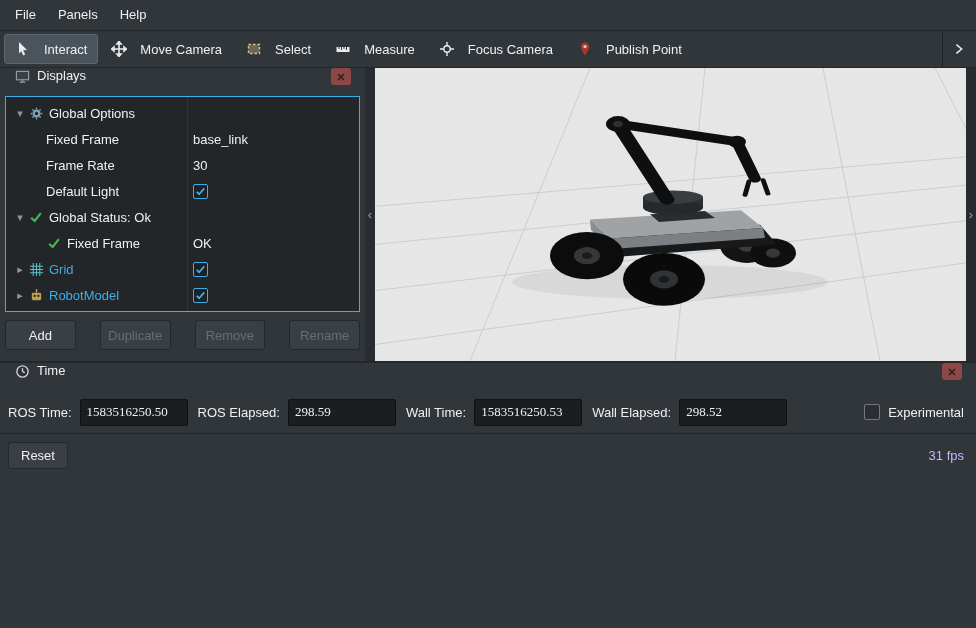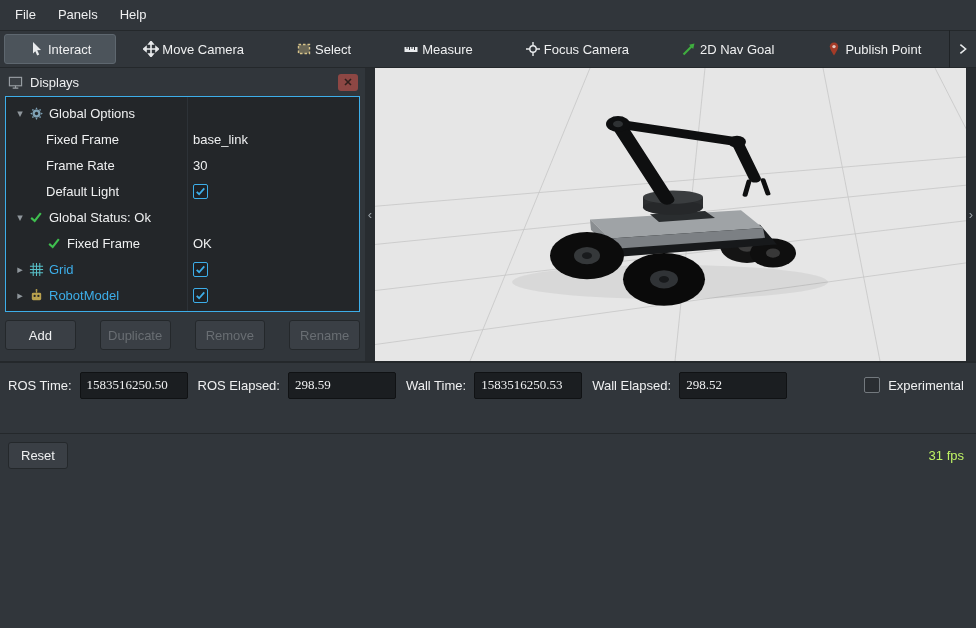--- a/index.html
+++ b/index.html
@@ -5,30 +5,30 @@
   *{box-sizing:border-box;margin:0;padding:0;user-select:none}
   html,body{width:976px;height:628px}
   body{background:#31363b;color:#eff0f1;font-family:"Liberation Sans",sans-serif;font-size:13px;overflow:hidden}
   .window{display:flex;flex-direction:column;width:976px;height:476px}
 
   .menubar{display:flex;align-items:center;height:30px;background:#31363b;padding:0 4px;flex:none}
   .menu-item{padding:0 11px;line-height:30px;border-radius:3px;cursor:default}
 
   .toolbar{display:flex;align-items:center;height:38px;background:#31363b;border-top:1px solid #24282b;border-bottom:1px solid #24282b;padding:0 3px;flex:none}
   .toolbar-tools{display:flex;align-items:center;height:100%}
-  .tool{display:flex;align-items:center;gap:3px;padding:0 24px;height:30px;border:1px solid transparent;border-radius:3px;margin:0 1px;white-space:nowrap}
+  .tool{display:flex;align-items:center;gap:13px;padding:0 10px;height:30px;border:1px solid transparent;border-radius:3px;margin:0 1px;white-space:nowrap}
   .tool.active{background:#4c545b;border-color:#5e676f}
   .icon{display:inline-flex;align-items:center;justify-content:center;width:16px;height:16px;flex:none}
   .toolbar-spacer{flex:1}
   .toolbar-sep{width:1px;height:38px;background:#1f2326;margin:0 2px}
   .toolbar-overflow{display:flex;align-items:center;justify-content:center;width:28px;height:30px}
 
   .main{flex:1;display:flex;min-height:0}
   .displays-panel{width:365px;flex:none;display:flex;flex-direction:column;background:#31363b}
-  .dock-header{display:flex;align-items:center;height:28px;padding:0 7px;gap:7px;flex:none}
+  .dock-header{display:flex;align-items:flex-start;height:28px;padding:0 14px;gap:7px;flex:none}
   .dock-close{margin-left:auto;width:20px;height:17px;border-radius:3px;background:#8d4744;display:flex;align-items:center;justify-content:center}
 
   .tree{flex:1;margin:0 5px;background:#232629;border:1px solid #3daee9;position:relative;overflow:hidden;padding-top:3px}
   .tree-sep{position:absolute;left:181px;top:0;bottom:0;width:1px;background:#2d3237}
   .tree-row{display:flex;height:26px;align-items:center}
   .tree-left{width:181px;flex:none;display:flex;align-items:center;overflow:hidden}
   .tree-left.lvl0{padding-left:6px}
   .tree-left.lvl1{padding-left:40px}
   .expander{width:16px;color:#8f969c;font-size:11px;text-align:center;flex:none}
   .row-icon{margin-right:5px}
@@ -50,21 +50,21 @@
 
   .time-panel{height:72px;flex:none;background:#31363b;border-top:2px solid #24282b;display:flex;flex-direction:column}
   .time-fields-row{height:44px;display:flex;align-items:center;padding:0 8px;gap:10px}
   .time-field{display:flex;align-items:center;gap:8px}
   .tf-input{width:108px;height:27px;background:#1b1e21;border:1px solid #101214;border-radius:2px;color:#eff0f1;font-family:Liberation Serif, serif;font-size:13px;padding:0 6px}
   .experimental{margin-left:auto;display:flex;align-items:center;gap:8px;padding-right:4px}
   .exp-cbx{width:16px;height:16px;border:1px solid #73797e;border-radius:2px;background:#2a2e32}
 
   .statusbar{height:43px;flex:none;display:flex;align-items:center;padding:0 8px;border-top:1px solid #24282b}
   .statusbar .btn{height:27px}
-  .fps{margin-left:auto;color:#bef264;padding-right:4px}
+  .fps{margin-left:auto;color:#c4b5fd;padding-right:4px}
 </style>
 </head>
 <body>
 
 <div class="window">
 
   <div class="menubar">
       <div class="menu-item">File</div>
       <div class="menu-item">Panels</div>
       <div class="menu-item">Help</div>
@@ -111,29 +111,20 @@
         <div class="tool">
           <span class="icon ">
             <svg viewBox="0 0 16 16" width="16" height="16">
               <g stroke="#e9ebed" stroke-width="1.4" fill="none">
                 <circle cx="8" cy="8" r="3.2"></circle>
                 <path d="M8 1 V5 M8 11 V15 M1 8 H5 M11 8 H15"></path>
               </g>
             </svg>
           </span>
           <span class="tool-label">Focus Camera</span>
-        </div>
-        <div class="tool">
-          <span class="icon ">
-            <svg viewBox="0 0 16 16" width="16" height="16">
-              <path d="M2.5 13.5 L11 5" stroke="#3fae3f" stroke-width="2.2" fill="none"></path>
-              <path d="M13.5 2.5 L12.2 8 L8 3.8 Z" fill="#3fae3f"></path>
-            </svg>
-          </span>
-          <span class="tool-label">2D Nav Goal</span>
         </div>
         <div class="tool">
           <span class="icon ">
             <svg viewBox="0 0 16 16" width="16" height="16">
               <path d="M8 1.5 C5.5 1.5 3.8 3.3 3.8 5.6 C3.8 8.6 8 14.5 8 14.5 C8 14.5 12.2 8.6 12.2 5.6 C12.2 3.3 10.5 1.5 8 1.5 Z" fill="#a33b28"></path>
               <circle cx="8" cy="5.6" r="1.7" fill="#e3c7c0"></circle>
             </svg>
           </span>
           <span class="tool-label">Publish Point</span>
         </div>
@@ -360,20 +351,34 @@
       </svg>
     </div>
 
     <div class="gutter">
       <span>›</span>
     </div>
 
   </div>
 
   <div class="time-panel">
+    <div class="dock-header">
+      <span class="icon">
+        <svg viewBox="0 0 16 16" width="15" height="15">
+            <circle cx="8" cy="8" r="6" fill="#2c3034" stroke="#cdd0d3" stroke-width="1.5"></circle>
+            <path d="M8 8 L8 4.5 M8 8 L10.5 9.2" stroke="#cdd0d3" stroke-width="1.5"></path>
+          </svg>
+      </span>
+      <span class="dock-title">Time</span>
+      <span class="dock-close">
+        <svg viewBox="0 0 8 8" width="8" height="8">
+            <path d="M1 1 L7 7 M7 1 L1 7" stroke="#30201d" stroke-width="1.6"></path>
+          </svg>
+      </span>
+    </div>
     <div class="time-fields-row">
       <div class="time-field">
           <span>ROS Time:</span>
           <input class="tf-input" value="1583516250.50" style="">
         </div>
         <div class="time-field">
           <span>ROS Elapsed:</span>
           <input class="tf-input" value="298.59" style="">
         </div>
         <div class="time-field">

